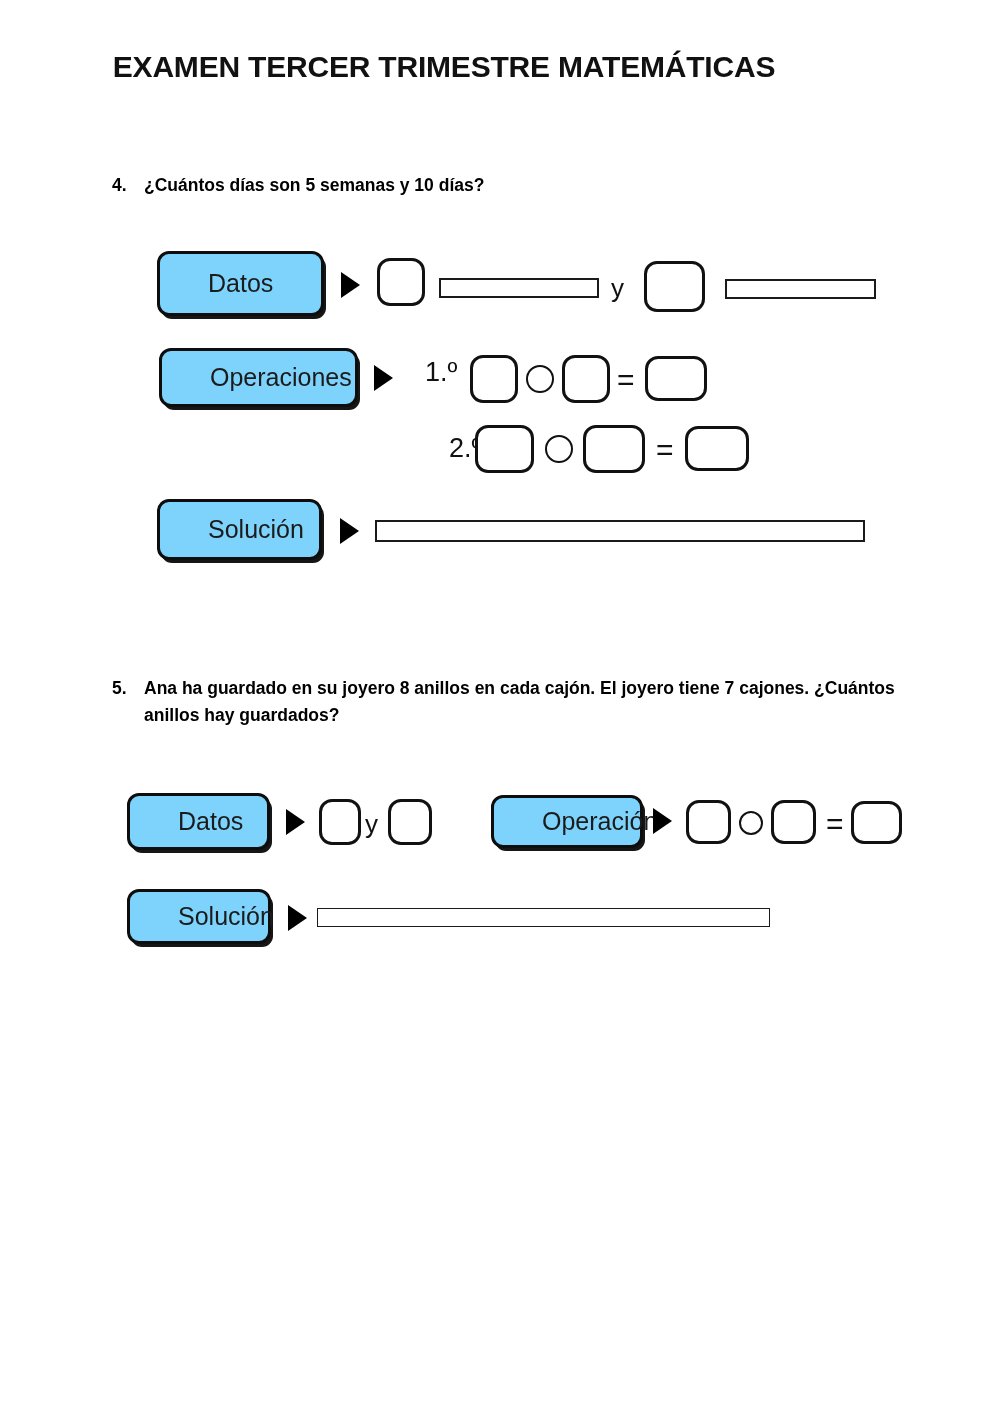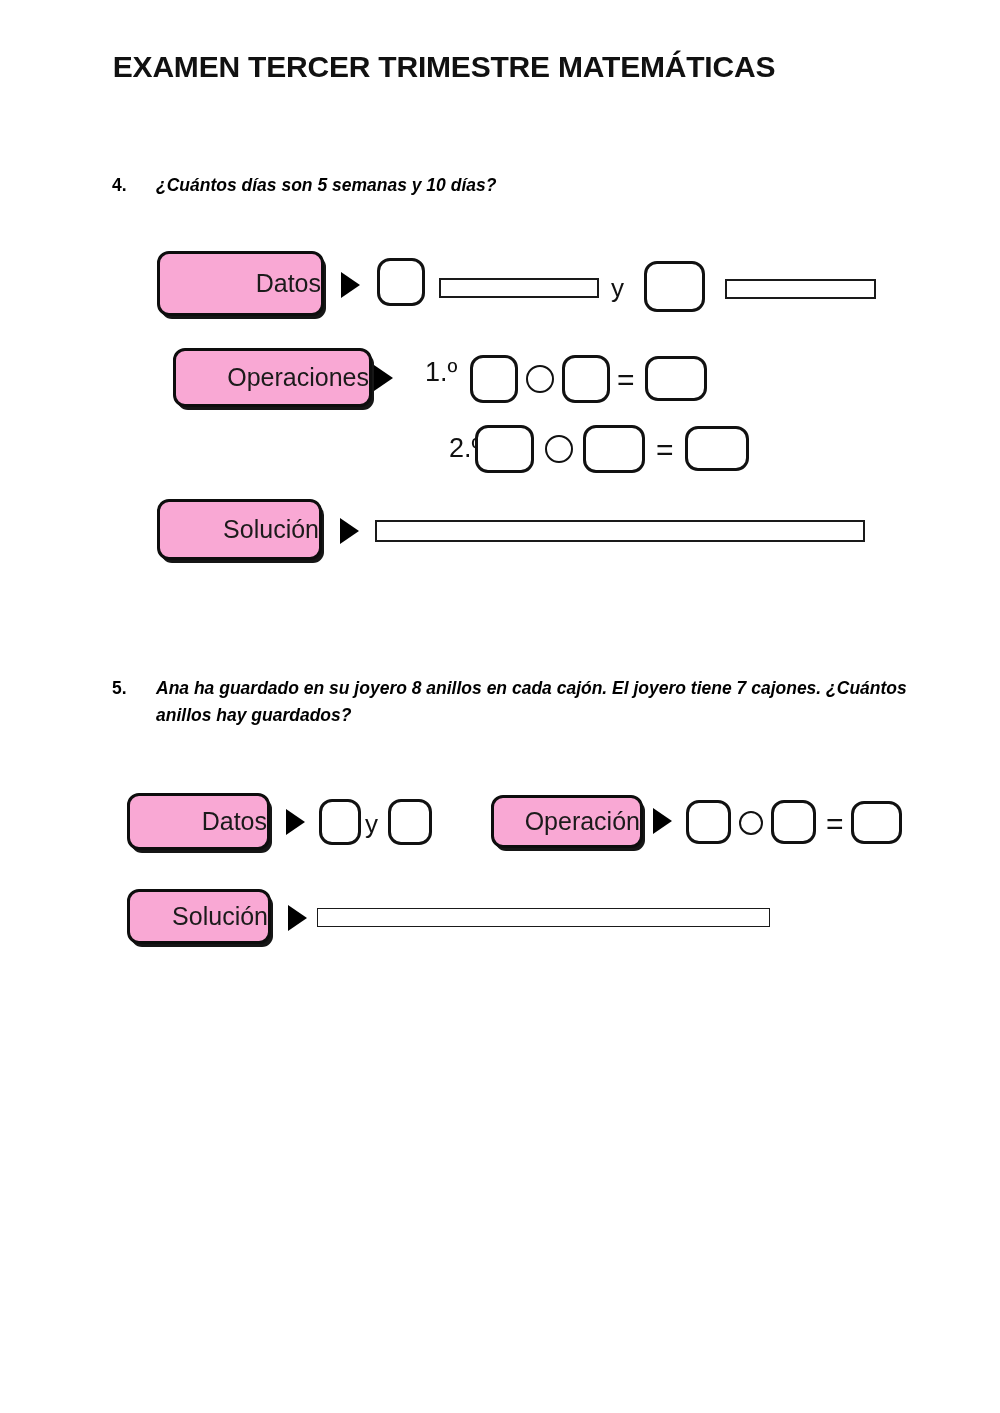--- a/index.html
+++ b/index.html
@@ -39,43 +39,43 @@
     color: #000000;
     line-height: 1.55;
   }
   .q-num {
     position: absolute;
     left: 0;
     top: 0;
     font-weight: bold;
   }
   .q-body {
-    margin-left: 44px;
+    margin-left: 32px;
     display: block;
-    font-style: italic;
   }
 
   #question-4 { left: 112px; top: 172px; width: 820px; }
   #question-5 { left: 112px; top: 675px; width: 820px; }
 
   
   .label-box {
     position: absolute;
     box-sizing: border-box;
-    background: #f9a8d4;
+    background: #7dd3fc;
     border: 3px solid #0d0d0d;
     border-radius: 12px;
     display: flex;
     align-items: center;
-    justify-content: flex-end;
+    justify-content: flex-start;
     font-family: "Liberation Sans", sans-serif;
     font-weight: normal;
     font-size: 25px;
     color: #1b1b1b;
     box-shadow: 3px 4px 0 -1px rgba(10,10,10,0.95);
+    padding-left: 48px;
   }
 
   
   .arrow {
     position: absolute;
     width: 0;
     height: 0;
     border-top: 13px solid transparent;
     border-bottom: 13px solid transparent;
     border-left: 19px solid #000000;
@@ -132,21 +132,21 @@
 <div class="label-box" style="left:157px; top:251px; width:167px; height:65px;">
   <span>Datos</span>
 </div>
 <div class="arrow" style="left:341px; top:272px;"></div>
 <div class="slot" style="left:377px; top:258px; width:48px; height:48px;"></div>
 <div class="blank-line" style="left:439px; top:278px; width:160px; height:20px;"></div>
 <div class="glyph glyph-y" style="left:611px; top:275px;">y</div>
 <div class="slot" style="left:644px; top:261px; width:61px; height:51px;"></div>
 <div class="blank-line" style="left:725px; top:279px; width:151px; height:20px;"></div>
 
-<div class="label-box" style="left:173px; top:348px; width:199px; height:59px;">
+<div class="label-box" style="left:159px; top:348px; width:199px; height:59px;">
   <span>Operaciones</span>
 </div>
 <div class="arrow" style="left:374px; top:365px;"></div>
 
 <div class="glyph glyph-ord" style="left:425px; top:359px;">1.º</div>
 <div class="slot" style="left:470px; top:355px; width:48px; height:48px;"></div>
 <div class="op-circle" style="left:526px; top:365px; width:28px; height:28px;"></div>
 <div class="slot" style="left:562px; top:355px; width:48px; height:48px;"></div>
 <div class="glyph glyph-eq" style="left:617px; top:365px;">=</div>
 <div class="slot" style="left:645px; top:356px; width:62px; height:45px;"></div>

